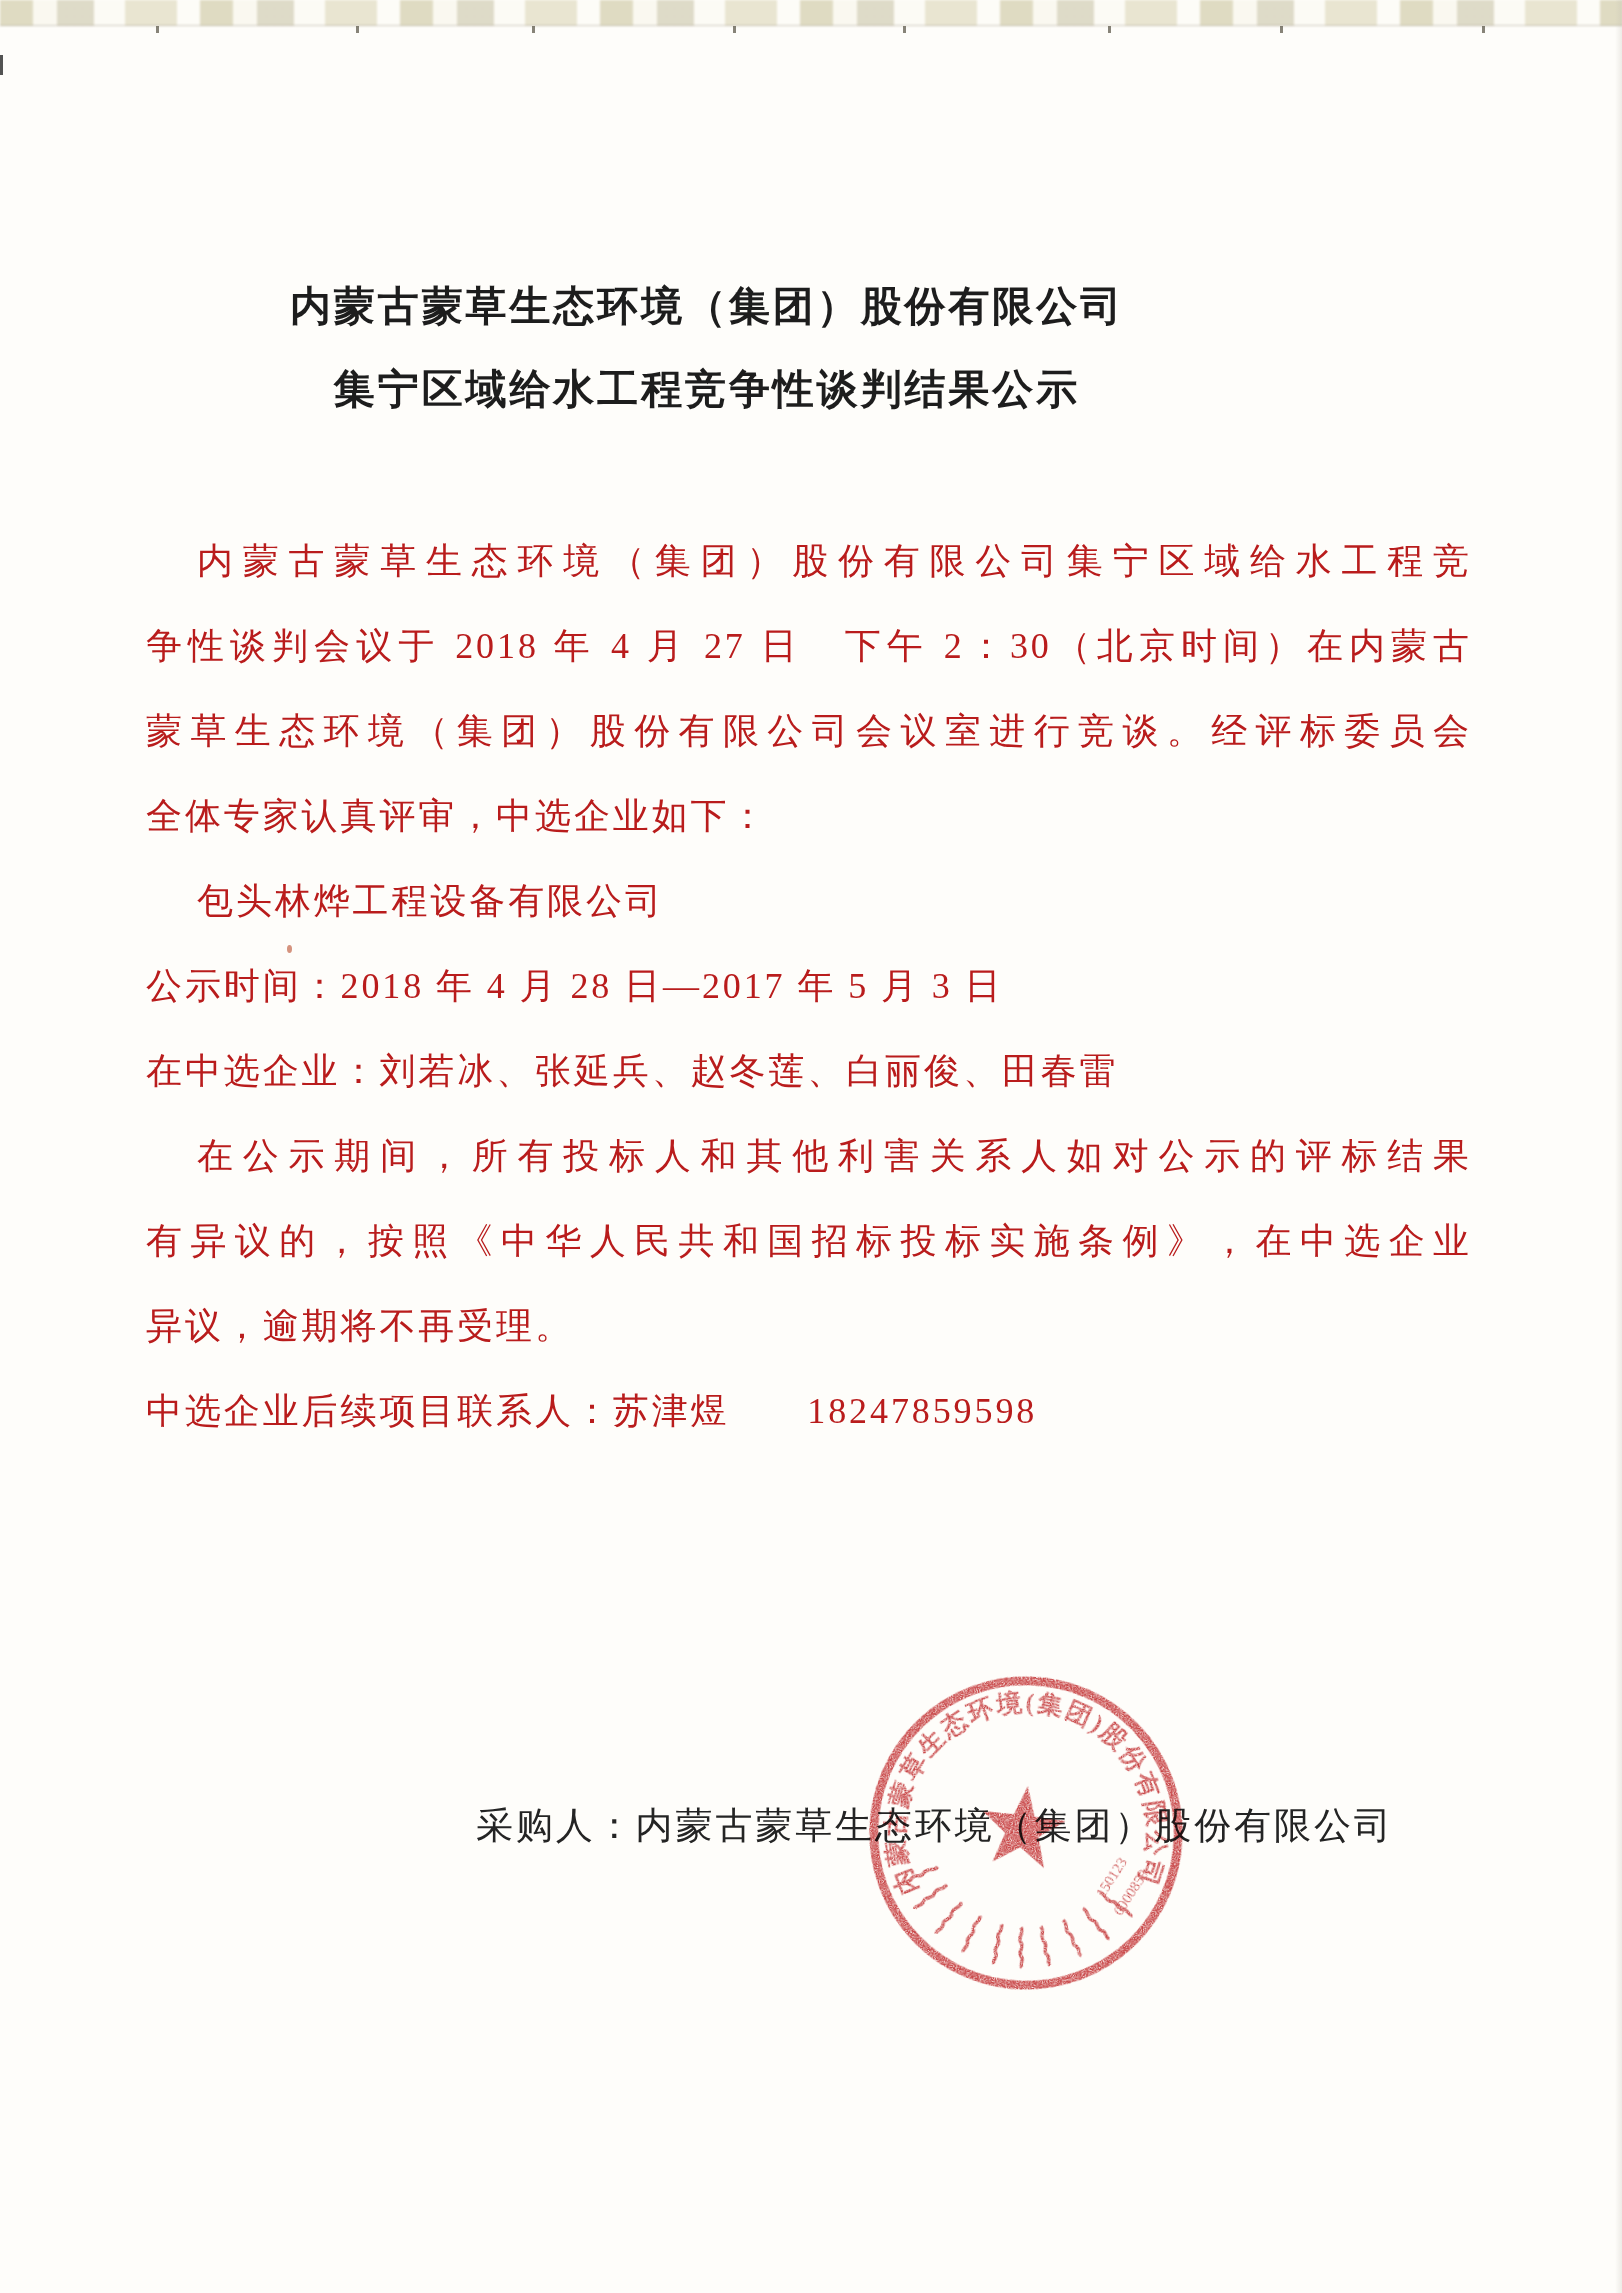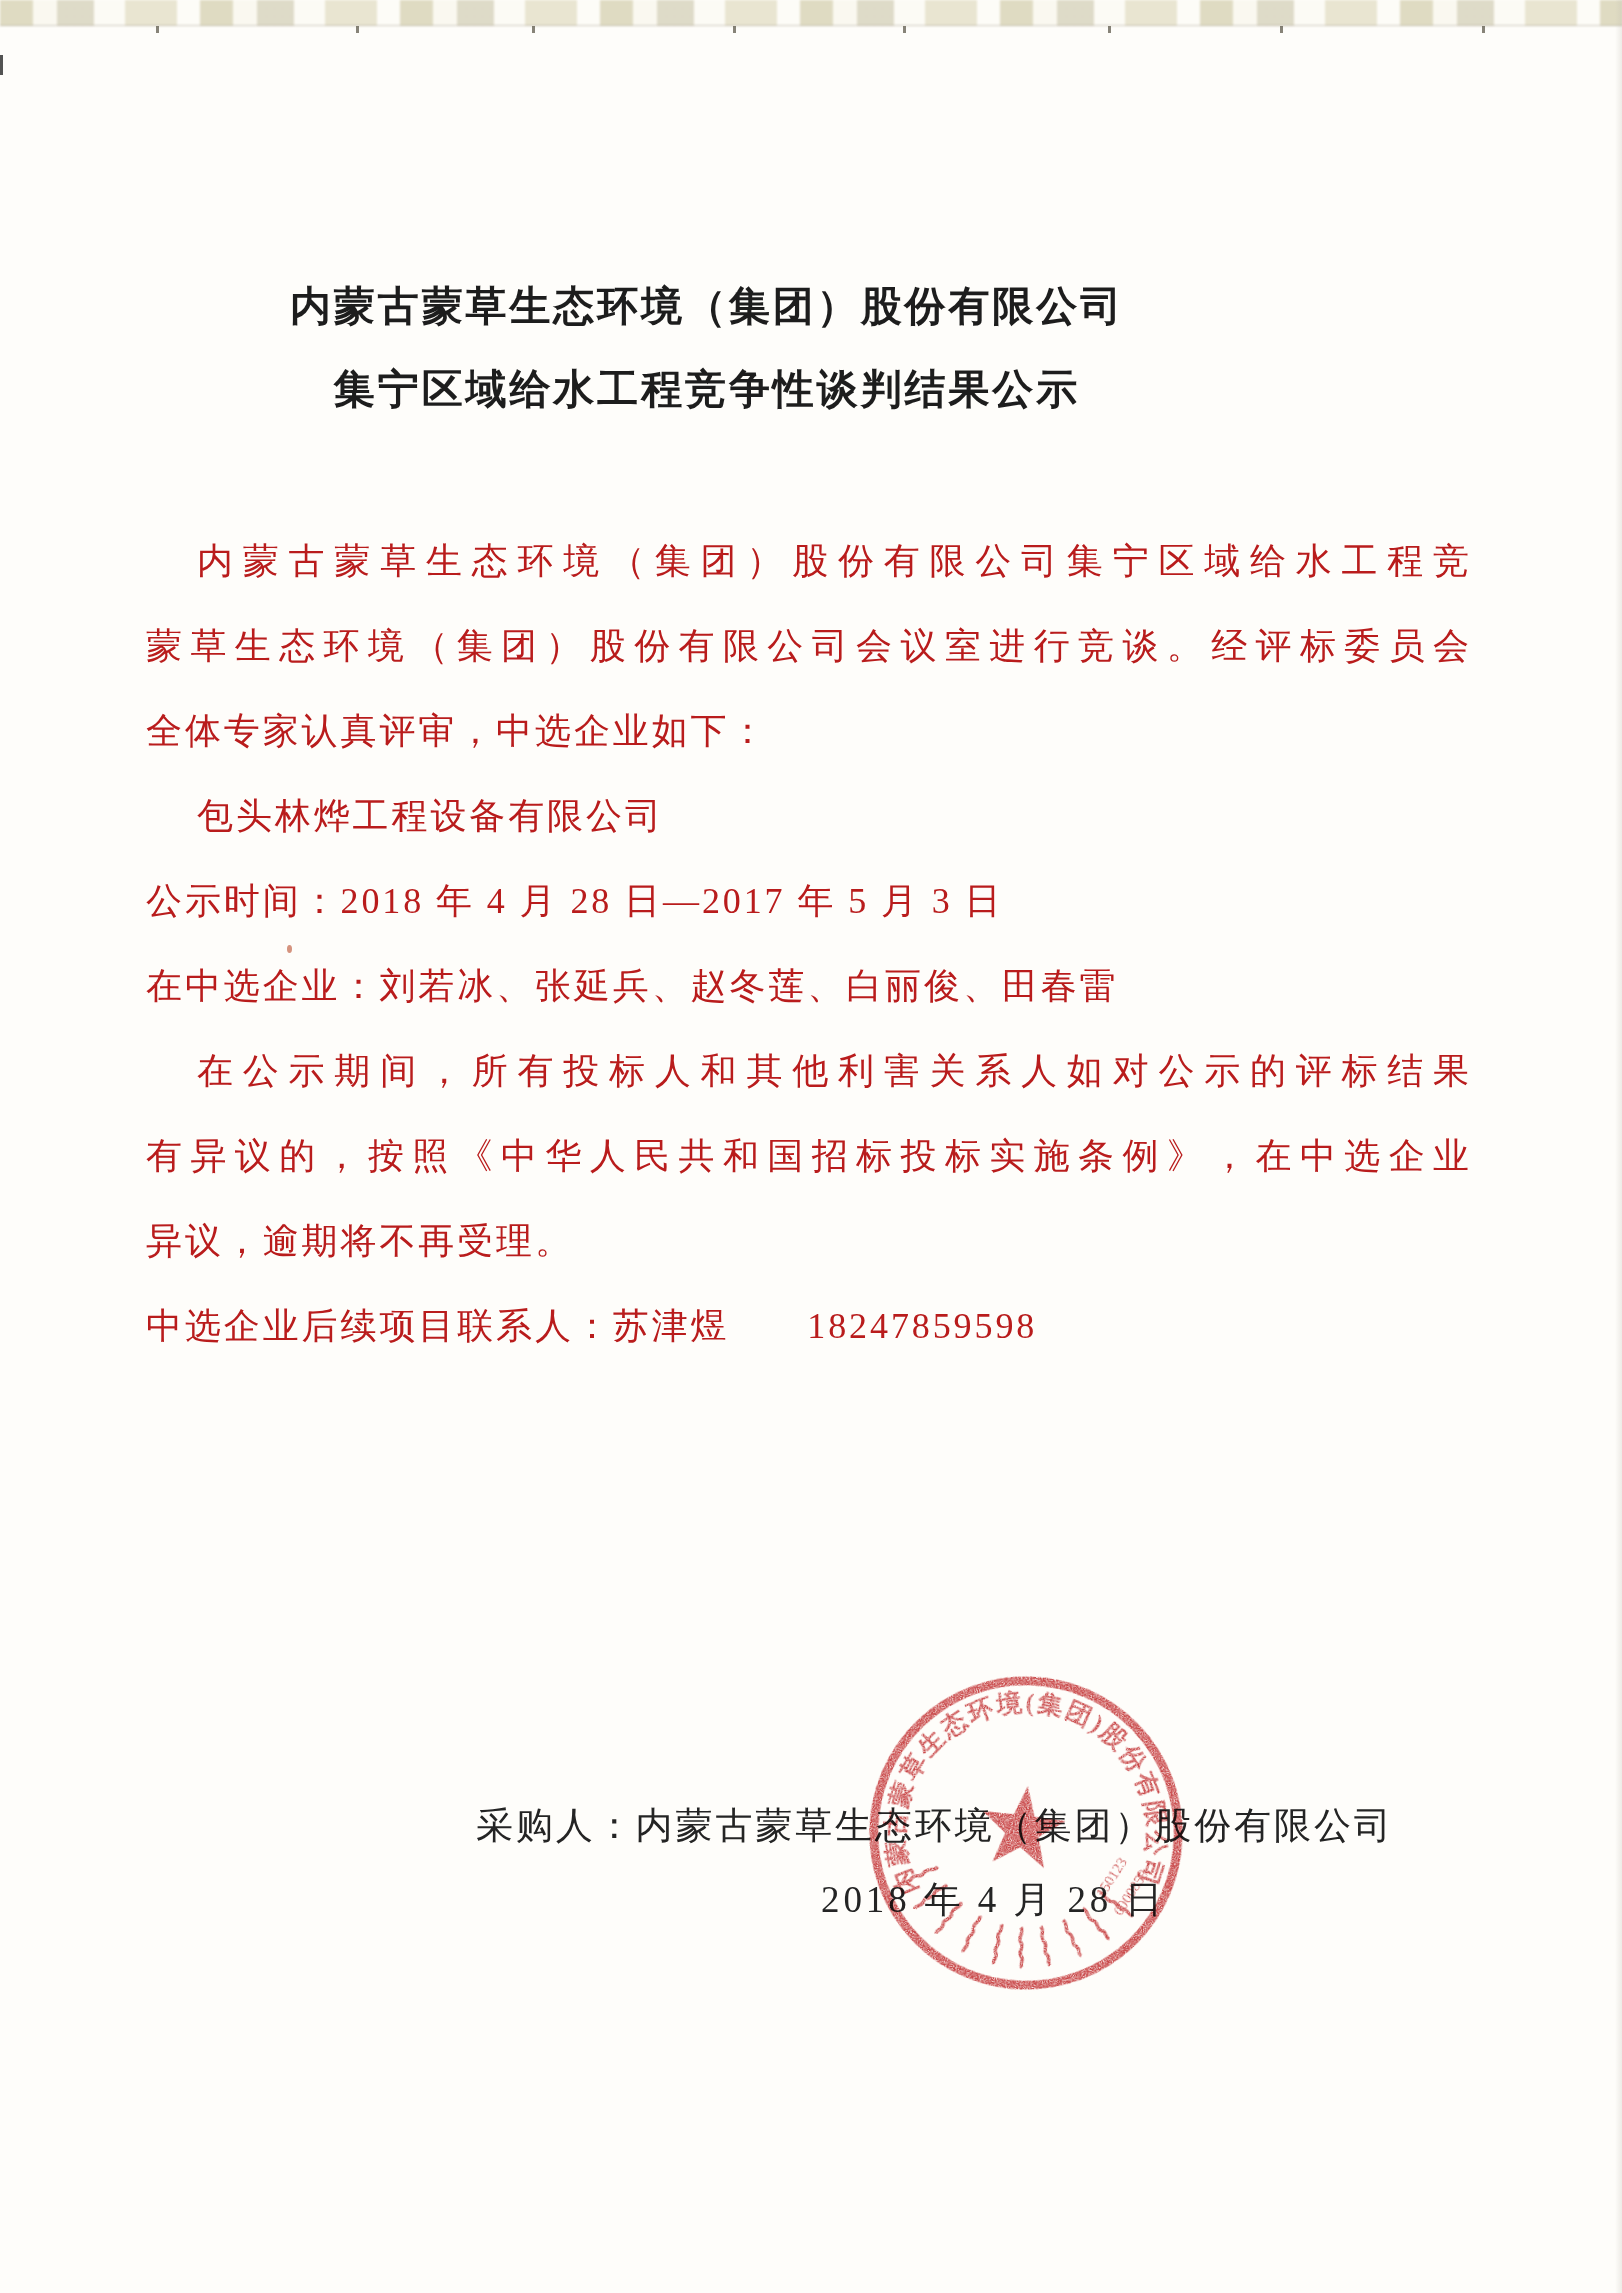--- a/index.html
+++ b/index.html
@@ -65,33 +65,33 @@
   <div class="right-edge"></div>
   <div class="red-speck"></div>
 
   <div class="title">
     <div>内蒙古蒙草生态环境（集团）股份有限公司</div>
     <div>集宁区域给水工程竞争性谈判结果公示</div>
   </div>
 
   <div class="body-text">
     <div class="bl j i">内蒙古蒙草生态环境（集团）股份有限公司集宁区域给水工程竞</div>
+    <div class="bl j">争性谈判会议于 2018 年 4 月 27 日　下午 2：30（北京时间）在内蒙古</div>
     <div class="bl j">蒙草生态环境（集团）股份有限公司会议室进行竞谈。经评标委员会</div>
     <div class="bl">全体专家认真评审，中选企业如下：</div>
     <div class="bl i">包头林烨工程设备有限公司</div>
     <div class="bl">公示时间：2018 年 4 月 28 日—2017 年 5 月 3 日</div>
     <div class="bl">在中选企业：刘若冰、张延兵、赵冬莲、白丽俊、田春雷</div>
     <div class="bl j i">在公示期间，所有投标人和其他利害关系人如对公示的评标结果</div>
     <div class="bl j">有异议的，按照《中华人民共和国招标投标实施条例》，在中选企业</div>
     <div class="bl">异议，逾期将不再受理。</div>
     <div class="bl">中选企业后续项目联系人：苏津煜　　18247859598</div>
   </div>
 
   <div class="buyer">采购人：内蒙古蒙草生态环境（集团）股份有限公司</div>
-  <div class="date">2018 年 4 月 28 日</div>
 
   <svg class="seal" width="322" height="322" viewBox="0 0 330 330">
     <defs>
       <path id="arcTop" d="M 62.6 236.7 A 125 125 0 1 1 267.4 236.7" fill="none"></path>
       <path id="squig" d="M165 262 c4 6 -4 10 1 16 c4 5 -4 9 1 14 c3 4 -2 8 1 11" fill="none"></path>
       <filter id="rough" x="-6%" y="-6%" width="112%" height="112%">
         <feTurbulence type="fractalNoise" baseFrequency="0.9" numOctaves="2" seed="7" result="n"></feTurbulence>
         <feColorMatrix in="n" type="matrix" values="0 0 0 0 1  0 0 0 0 1  0 0 0 0 1  0 0 0 2.2 -0.35" result="m"></feColorMatrix>
         <feComposite in="SourceGraphic" in2="m" operator="in"></feComposite>
       </filter>

